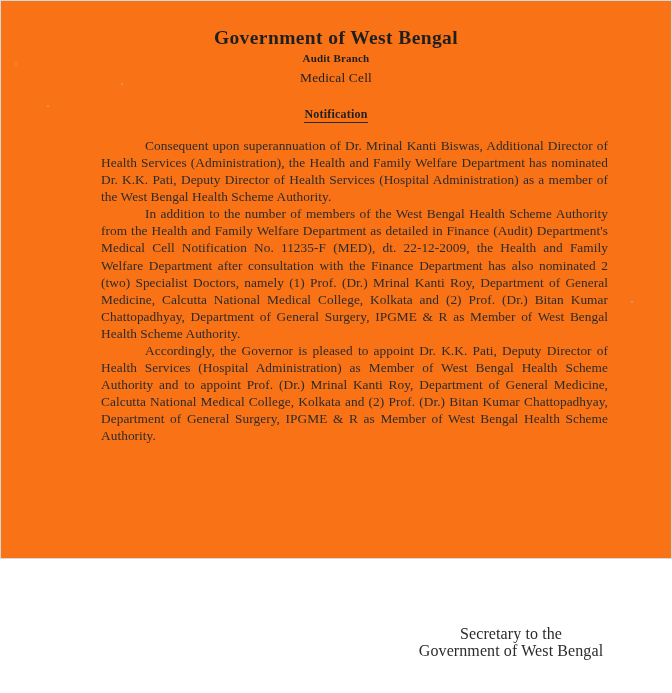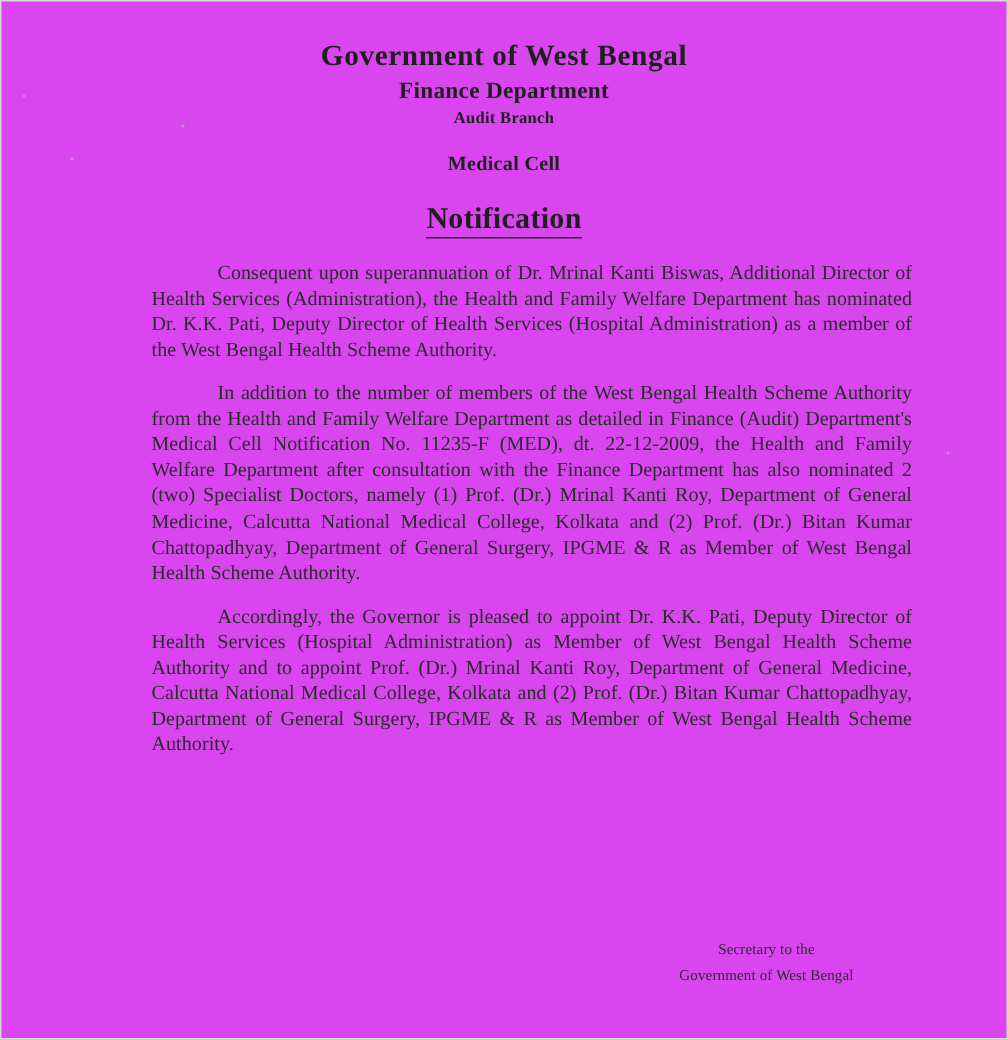--- a/index.html
+++ b/index.html
@@ -12,22 +12,22 @@
     width: 672px;
     height: 693px;
     overflow: hidden;
     font-family: "Liberation Serif", "DejaVu Serif", serif;
     color: #2e2e2e;
     position: relative;
   }
   .page {
     position: relative;
     width: 672px;
-    height: 693px;
-    background: #d946ef;
+    height: 559px;
+    background: #f97316;
     box-sizing: border-box;
     border: 1px solid #d8d8d8;
   }
   .paper {
     position: absolute;
     left: 0; top: 0; right: 0; bottom: 0;
     padding: 0;
   }
 
   
@@ -53,24 +53,24 @@
   .branch-title {
     font-size: 11px;
     font-weight: bold;
     letter-spacing: 0.2px;
     color: #1f1f1f;
     margin-top: 3px;
     line-height: 1.15;
   }
   .cell-title {
     font-size: 13.4px;
-    font-weight: bold;
-    letter-spacing: 0.2px;
-    color: #1f1f1f;
-    margin-top: 16px;
+    font-weight: normal;
+    letter-spacing: 0.2px;
+    color: #1f1f1f;
+    margin-top: 6px;
     line-height: 1.15;
   }
 
   
   .ref-row {
     display: flex;
     justify-content: space-between;
     align-items: baseline;
     margin: 24px 62px 0 104px;
     font-size: 13.2px;
@@ -80,21 +80,21 @@
   .ref-no { letter-spacing: 0.2px; }
   .ref-date { letter-spacing: 0.2px; }
 
   
   .notif-wrap {
     text-align: center;
     margin-top: 18px;
   }
   .notif-heading {
     display: inline-block;
-    font-size: 20px;
+    font-size: 12px;
     font-weight: bold;
     color: #1f1f1f;
     border-bottom: 1.3px solid #2a2a2a;
     padding-bottom: 0px;
     letter-spacing: 0.2px;
   }
 
   
   .body-block {
     margin: 14px 63px 0 100px;
@@ -103,21 +103,21 @@
     text-align: justify;
     text-justify: inter-word;
     font-size: 13.35px;
     line-height: 17.1px;
     color: #2b2b2b;
     text-indent: 44px;
     margin: 0;
     letter-spacing: 0.05px;
     font-family: Liberation Serif, serif;
   }
-  .para + .para { margin-top: 12px; }
+  .para + .para { margin-top: 0px; }
 
   
   .sign-area {
     position: absolute;
     left: 390px;
     top: 505px;
     width: 250px;
   }
   .by-order {
     font-size: 13.2px;
@@ -145,42 +145,41 @@
     letter-spacing: 0.2px;
     position: relative;
     z-index: 1;
   }
   .designation {
     position: absolute;
     left: 390px;
     top: 624px;
     width: 240px;
     text-align: center;
-    font-size: 10px;
+    font-size: 16px;
     line-height: 17px;
     color: #2b2b2b;
   }
   .designation div { letter-spacing: 0.1px; }
 
   .speck {
     position: absolute;
     background: #b9b9b9;
     border-radius: 50%;
     opacity: 0.55;
   }
 </style>
 </head>
 <body>
 
 <div class="page">
   <div class="paper">
 
     <div class="header">
       <div class="org-title">Government of West Bengal</div>
-      <div class="dept-title">Finance Department</div>
       <div class="branch-title">Audit Branch</div>
       <div class="cell-title">Medical Cell</div>
     </div>
 
 
     <div class="notif-wrap">
       <span class="notif-heading">Notification</span>
     </div>
 
     <div class="body-block">

